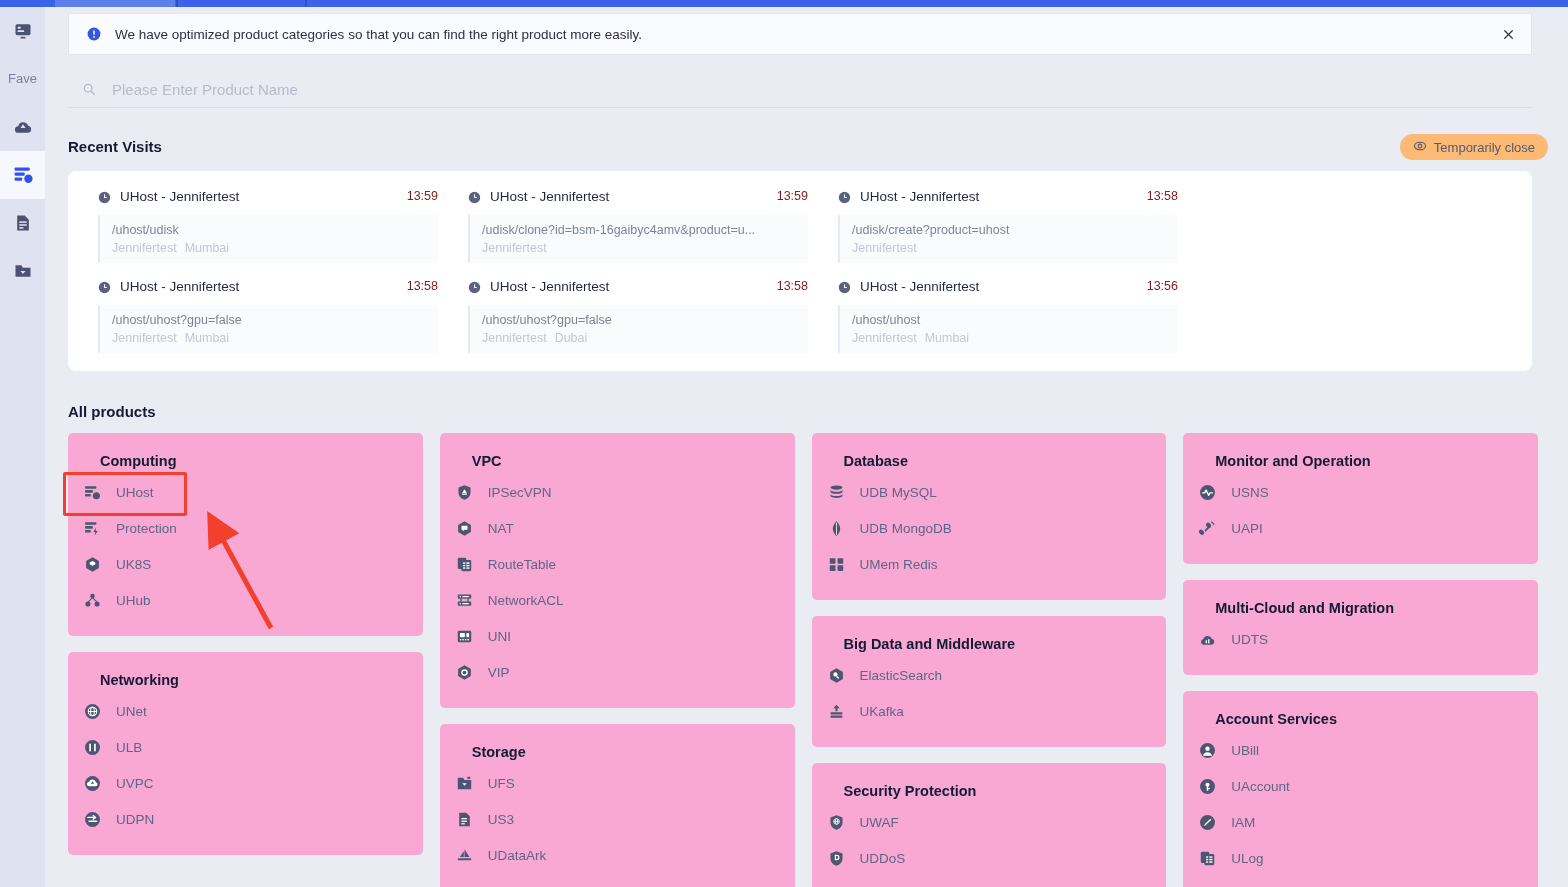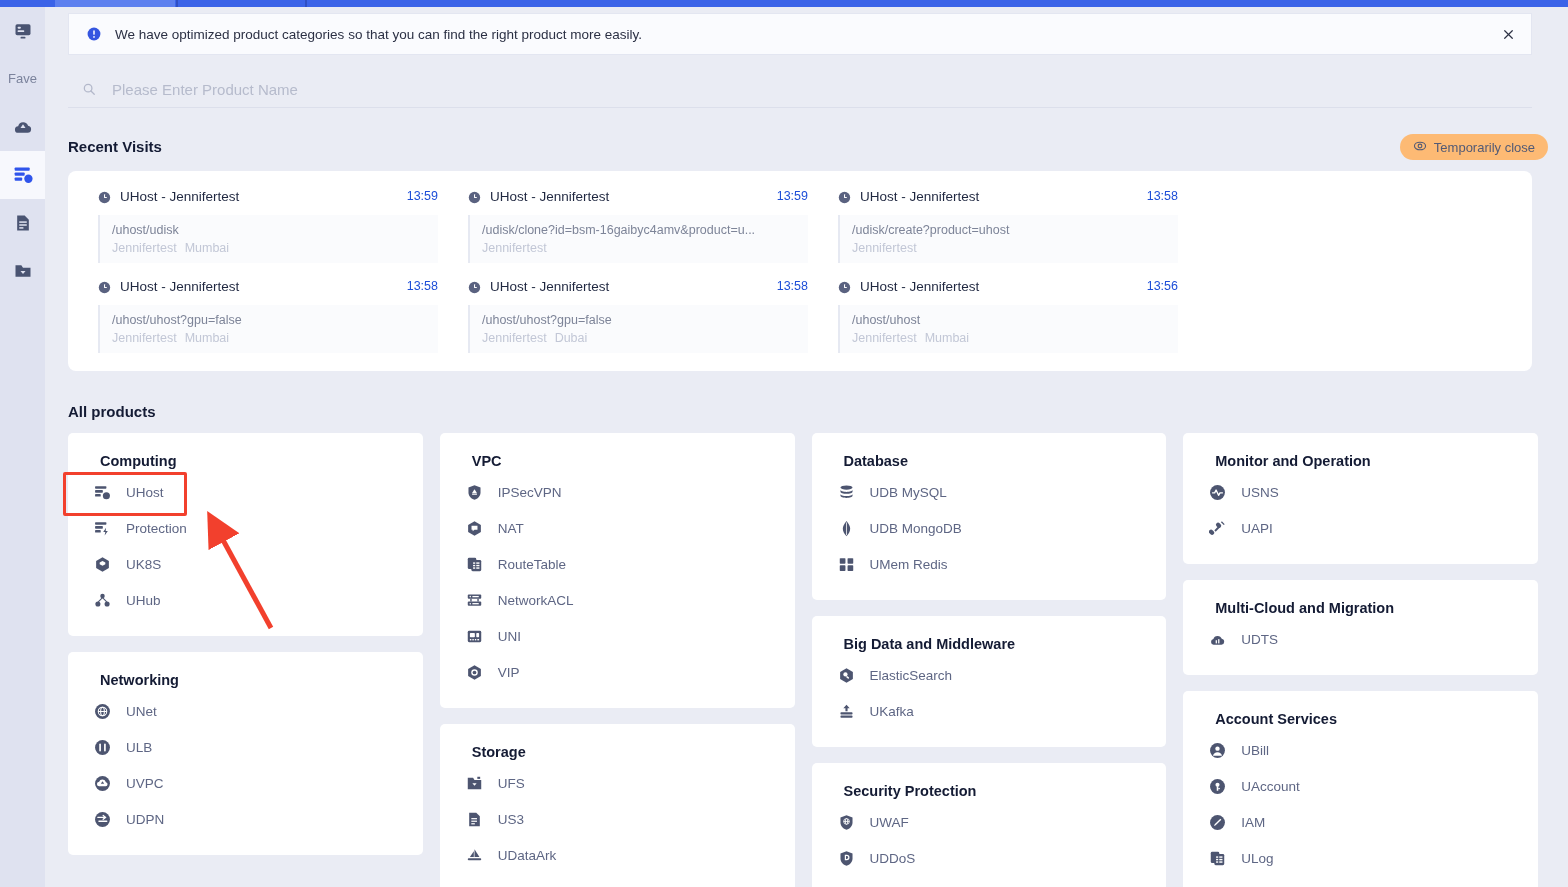--- a/index.html
+++ b/index.html
@@ -94,47 +94,47 @@
     position: absolute; left: 23px; top: 164px;
     width: 1464px; height: 200px;
     background: #fff; border-radius: 8px;
     padding: 14px 10px 0 10px;
   }
   .recent-grid { display: flex; flex-wrap: wrap; }
   .recent-card { width: 370px; padding: 0 10px 0 20px; margin-bottom: 12px; }
   .rc-head { display: flex; align-items: center; height: 22px; }
   .rc-clock { width: 13px; height: 13px; flex: 0 0 13px; color: #5a6280; }
   .rc-title { margin-left: 9px; font-size: 13.5px; color: #1f2740; font-weight: 500; }
-  .rc-time { margin-left: auto; font-size: 12.5px; color: #1d4ed8; }
+  .rc-time { margin-left: auto; font-size: 12.5px; color: #7f1d1d; }
   .rc-body {
     margin-top: 8px; background: #fafbfd; border-left: 2px solid #e6e9f2;
     padding: 8px 10px 8px 12px; height: 48px;
   }
   .rc-path { font-size: 12.5px; color: #7d8498; white-space: nowrap; overflow: hidden; text-overflow: ellipsis; }
   .rc-meta { margin-top: 4px; font-size: 12.5px; color: #c2c7d6; }
   .rc-meta span + span { margin-left: 8px; }
 
   
   .products {
     position: absolute; left: 23px; top: 426px;
     width: 1470px; height: 470px;
     display: flex; gap: 17px;
   }
   .pcol { width: 355px; display: flex; flex-direction: column; gap: 16px; }
   .pcard {
-    background: #ffffff; border-radius: 5px;
+    background: #f9a8d4; border-radius: 5px;
     padding: 20px 0 18px 0;
   }
   .pcard h3 {
     font-size: 14.5px; font-weight: bold; color: #141b34;
     margin: 0 0 5px 32px;
   }
   .prow {
     display: flex; align-items: center; height: 36px;
-    padding-left: 26px; cursor: pointer;
+    padding-left: 16px; cursor: pointer;
   }
   .prow .picon { width: 17px; height: 17px; flex: 0 0 17px; color: #4d5570; }
   .prow .plabel { margin-left: 15px; font-size: 13.5px; color: #5e6684; }
   .prow.highlight { position: relative; }
   .prow.highlight::after {
     content: ""; position: absolute; left: -5px; top: -2px;
     width: 118px; height: 38px;
     border: 3px solid #f2402d; border-radius: 2px;
     pointer-events: none;
   }

